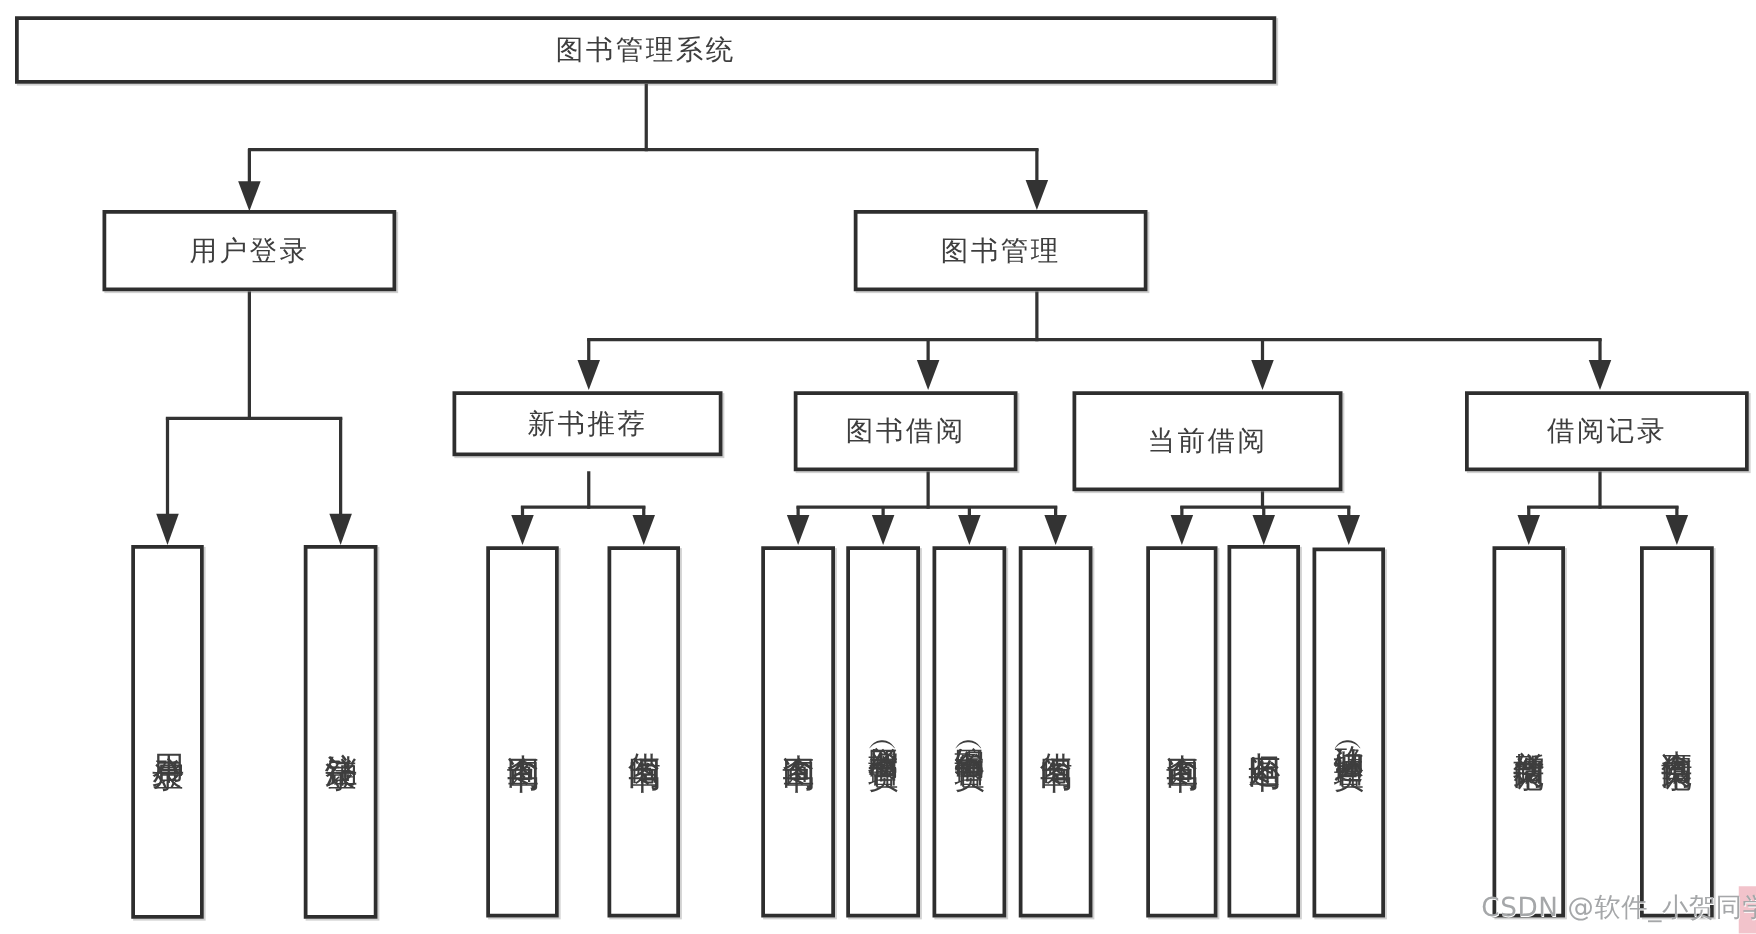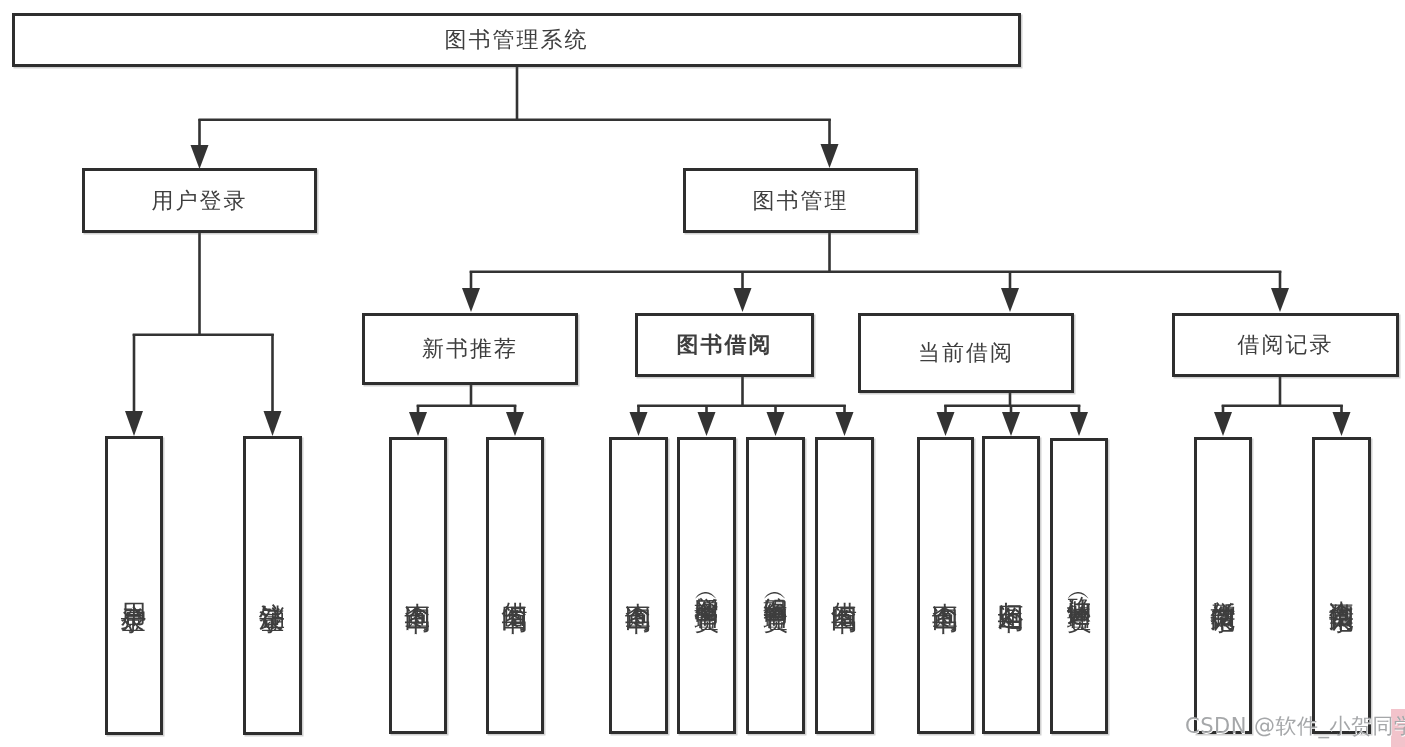--- a/index.html
+++ b/index.html
@@ -164,24 +164,24 @@
     <span>图书管理系统</span>
   </div>
 
   <div class="node hbox" style="left:82px; top:168px; width:235px; height:65px;">
     <span>用户登录</span>
   </div>
   <div class="node hbox" style="left:683px; top:168px; width:235px; height:65px;">
     <span>图书管理</span>
   </div>
 
-  <div class="node hbox" style="left:362px; top:313px; width:216px; height:72px;">
+  <div class="node hbox" style="left:362px; top:313px; width:216px; height:52px;">
     <span>新书推荐</span>
   </div>
-  <div class="node hbox" style="left:635px; top:313px; width:179px; height:64px;font-weight:bold;">
+  <div class="node hbox" style="left:635px; top:313px; width:179px; height:64px;">
     <span>图书借阅</span>
   </div>
   <div class="node hbox" style="left:858px; top:313px; width:216px; height:80px;">
     <span>当前借阅</span>
   </div>
   <div class="node hbox" style="left:1172px; top:313px; width:227px; height:64px;">
     <span>借阅记录</span>
   </div>
 
   <div class="node vbox" style="left:105px; top:436px; width:58px; height:299px;">

